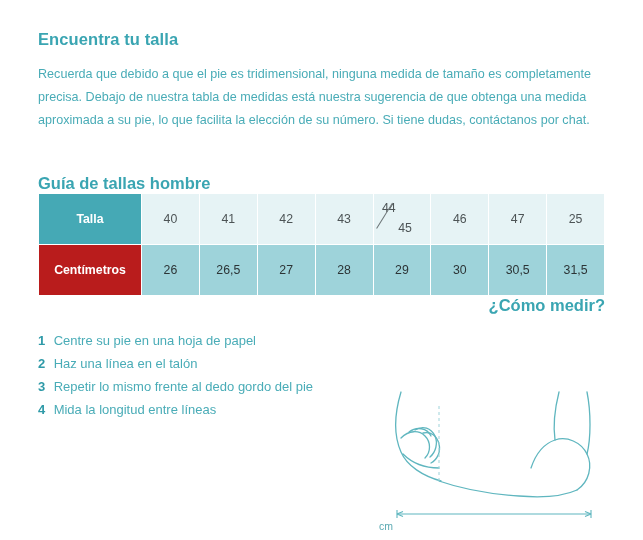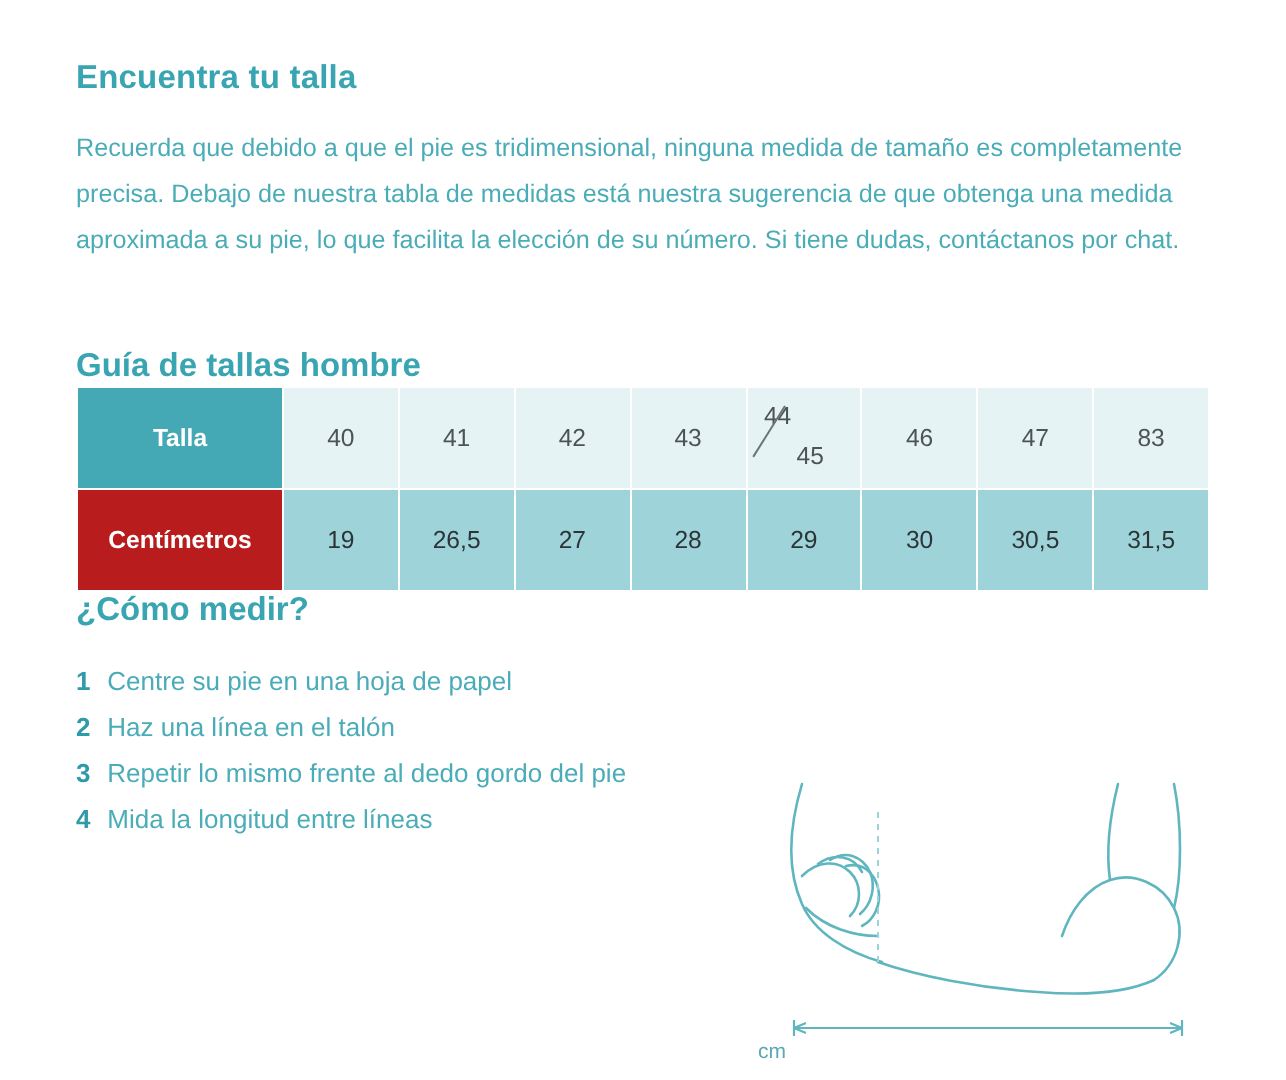--- a/index.html
+++ b/index.html
@@ -113,20 +113,21 @@
     transform: rotate(32deg);
     transform-origin: top center;
   }
 
   
   .howto-title {
     margin: 0;
     font-size: 16.5px;
     font-weight: bold;
     color: #3aa5b2;
+    text-align: right;
   }
   .steps {
     margin: 14px 0 0 0;
     padding: 0;
     list-style: none;
   }
   .steps li {
     font-size: 13px;
     line-height: 23px;
     color: #49acb7;
@@ -177,25 +178,25 @@
         <td class="val">43</td>
         <td class="val">
           <span class="frac">
             <span class="num">44</span>
             <span class="slash"></span>
             <span class="den">45</span>
           </span>
         </td>
         <td class="val">46</td>
         <td class="val">47</td>
-        <td class="val">83</td>
+        <td class="val">25</td>
       </tr>
       <tr class="row-cm">
         <td class="row-label">Centímetros</td>
-        <td class="val">19</td>
+        <td class="val">26</td>
         <td class="val">26,5</td>
         <td class="val">27</td>
         <td class="val">28</td>
         <td class="val">29</td>
         <td class="val">30</td>
         <td class="val">30,5</td>
         <td class="val">31,5</td>
       </tr>
     </tbody>
       </table>

